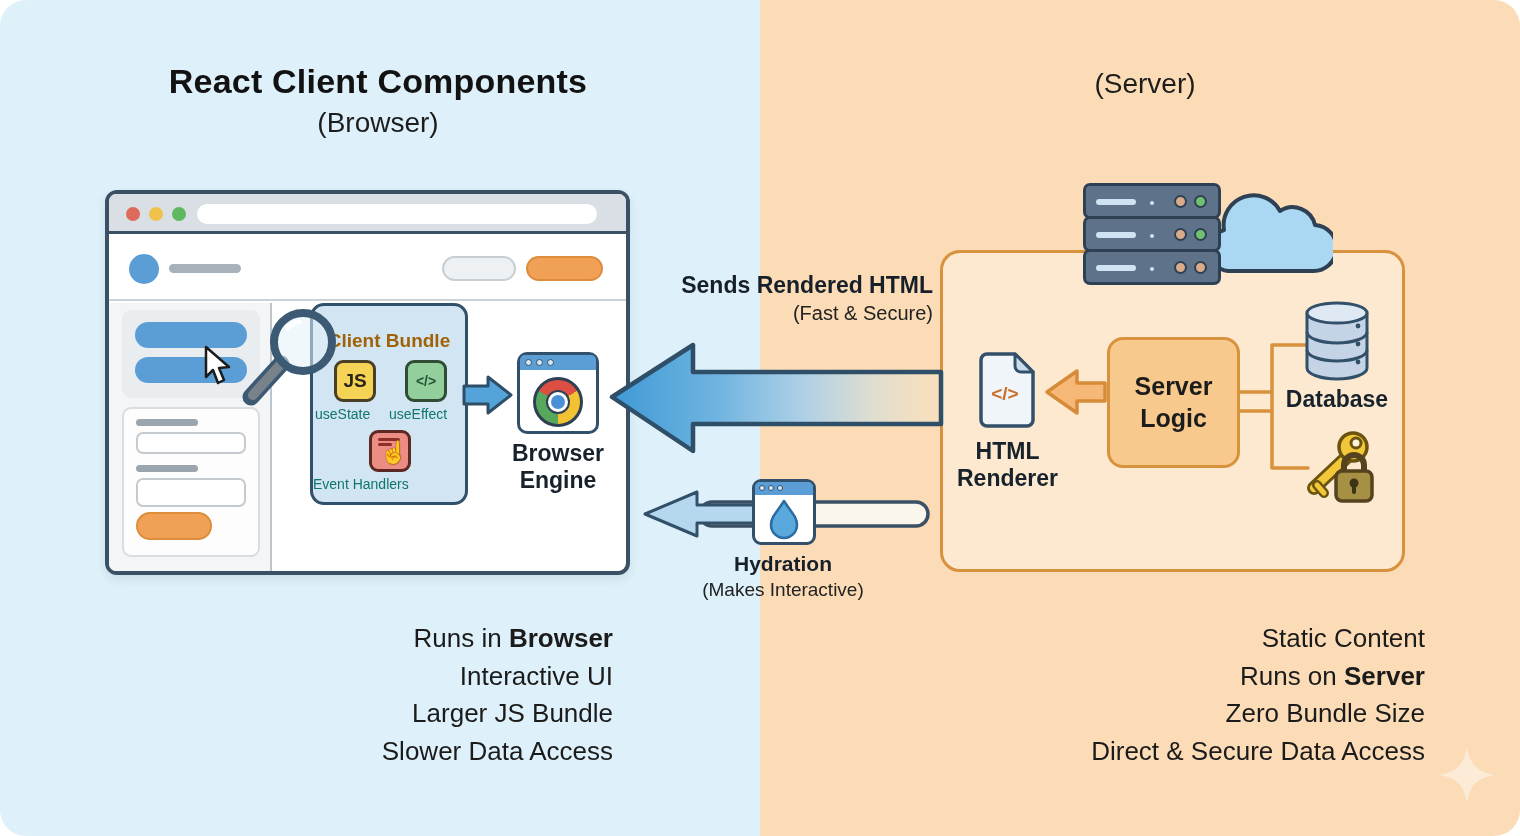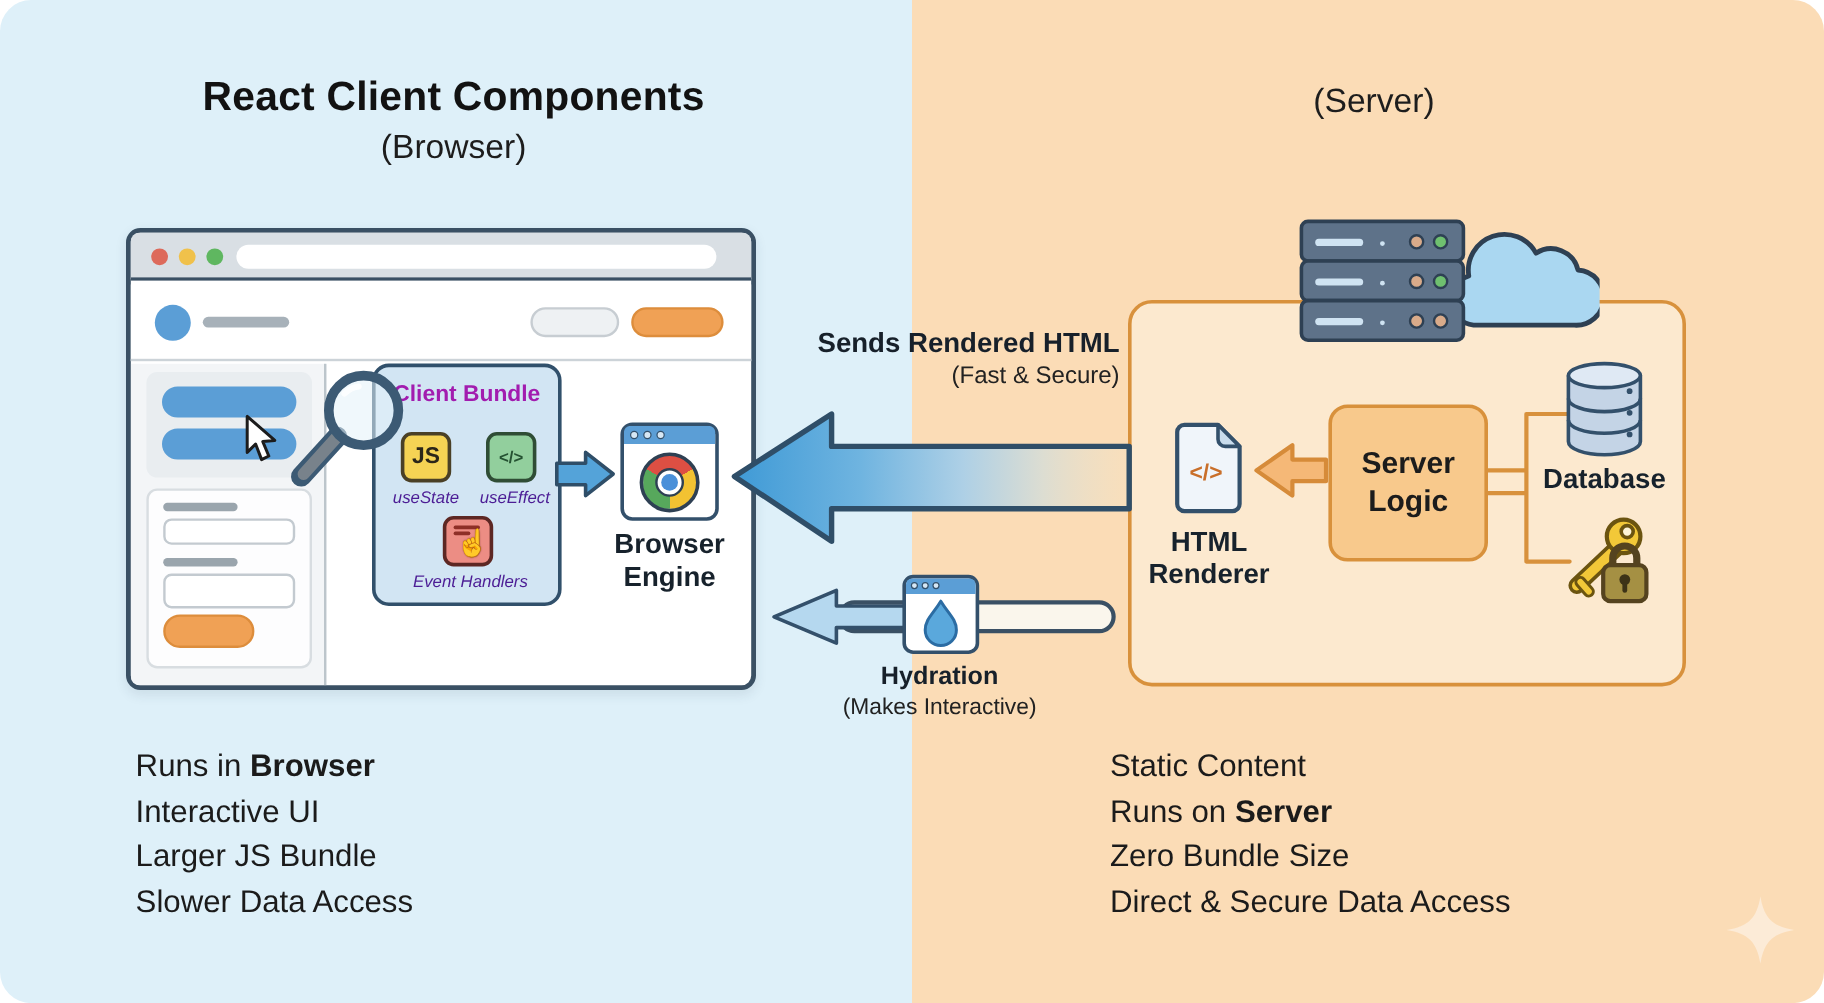--- a/index.html
+++ b/index.html
@@ -39,26 +39,26 @@
   .panel-a{top:7px;height:88px;background:#e9edf0;}
   .bluepill{position:absolute;left:13px;width:112px;height:26px;border-radius:13px;background:#5b9ed6;}
   .panel-b{top:104px;height:150px;background:#fdfdfe;border:2px solid #d8dde1;}
   .mini-label{position:absolute;left:12px;width:62px;height:7px;border-radius:4px;background:#9aa5ad;}
   .mini-input{position:absolute;left:12px;width:110px;background:#ffffff;border:2px solid #c3cad0;border-radius:7px;}
   .mini-btn{position:absolute;left:12px;top:103px;width:76px;height:28px;border-radius:14px;background:#f0a155;border:2px solid #dd8d3c;}
 
   
   .bundle{position:absolute;left:310px;top:303px;width:158px;height:202px;z-index:3;
           background:rgba(208,228,242,.95);border:3.5px solid #31506b;border-radius:14px;}
-  .bundle .btitle{margin-top:12px;text-align:center;font-weight:bold;font-size:19px;color:#a21caf;}
+  .bundle .btitle{margin-top:24px;text-align:center;font-weight:bold;font-size:19px;color:#a16207;}
   .chip{position:absolute;width:42px;height:42px;border-radius:9px;display:flex;align-items:center;justify-content:center;}
   .chip.js{left:21px;top:54px;background:#f5d354;border:3px solid #4a4026;font-weight:bold;font-size:19px;color:#2b2619;}
   .chip.code{left:92px;top:54px;background:#92cf9d;border:3px solid #2f4d35;font-weight:bold;font-size:14px;color:#255232;}
   .chip.hand{left:56px;top:124px;background:#ec8d84;border:3px solid #5d2723;}
-  .chip-label{position:absolute;font-size:14px;color:#4c1d95;text-align:center;font-style:italic;}
+  .chip-label{position:absolute;font-size:14px;color:#0f766e;text-align:left;}
   .ev-lines{position:absolute;left:6px;top:5px;width:22px;height:2.5px;background:#8e2f27;border-radius:2px;}
   .ev-lines.l2{top:10px;width:14px;}
   .hand-glyph{position:absolute;left:8px;top:7px;font-size:22px;color:#fdf6ee;text-shadow:0 0 1px #5d2723;}
 
   
   .engine-icon{position:absolute;left:517px;top:352px;width:82px;height:82px;background:#ffffff;
                border:3.5px solid #33506b;border-radius:10px;z-index:3;}
   .engine-top{position:absolute;left:0;top:0;right:0;height:15px;background:#5b9ed6;border-radius:5px 5px 0 0;}
   .dot3{position:absolute;top:4px;width:7px;height:7px;border-radius:50%;background:#d6e7f4;border:1.5px solid #33506b;}
   .chrome{position:absolute;left:13px;top:22px;width:50px;height:50px;border-radius:50%;border:3px solid #2e4053;
@@ -83,21 +83,21 @@
   .server-box{position:absolute;left:940px;top:250px;width:465px;height:322px;background:#fce9cf;
               border:3.5px solid #d8913c;border-radius:20px;z-index:1;}
   .rack{position:absolute;left:1083px;top:186px;width:138px;z-index:3;}
   .rack-unit{position:relative;height:36px;background:#5e7289;border:3px solid #2e4053;border-radius:7px;margin-top:-3px;}
   .rack-bar{position:absolute;left:10px;top:13px;width:40px;height:6px;border-radius:3px;background:#cfe3f2;}
   .rack-dot{position:absolute;left:64px;top:15px;width:4px;height:4px;border-radius:50%;background:#cfe3f2;}
   .rack-light{position:absolute;top:9px;width:13px;height:13px;border-radius:50%;border:2.5px solid #2e4053;}
   .logic-box{position:absolute;left:1107px;top:337px;width:133px;height:131px;background:#f8c98c;
              border:3.5px solid #d8913c;border-radius:16px;display:flex;align-items:center;justify-content:center;
              text-align:center;font-weight:bold;font-size:25px;line-height:1.25;color:#1c1c1c;z-index:2;}
-  .facts{position:absolute;width:500px;text-align:left;font-size:26px;line-height:37.5px;color:#1b1b1b;z-index:2;}
+  .facts{position:absolute;width:500px;text-align:right;font-size:26px;line-height:37.5px;color:#1b1b1b;z-index:2;}
   .sparkle{position:absolute;left:1437px;top:745px;width:60px;height:60px;z-index:2;opacity:.85;}
 </style>
 </head>
 <body>
 
 <div class="canvas">
   <div class="half left"></div>
   <div class="half right"></div>
 
   <div class="title-block" style="left:128px;top:62px;width:500px;">

